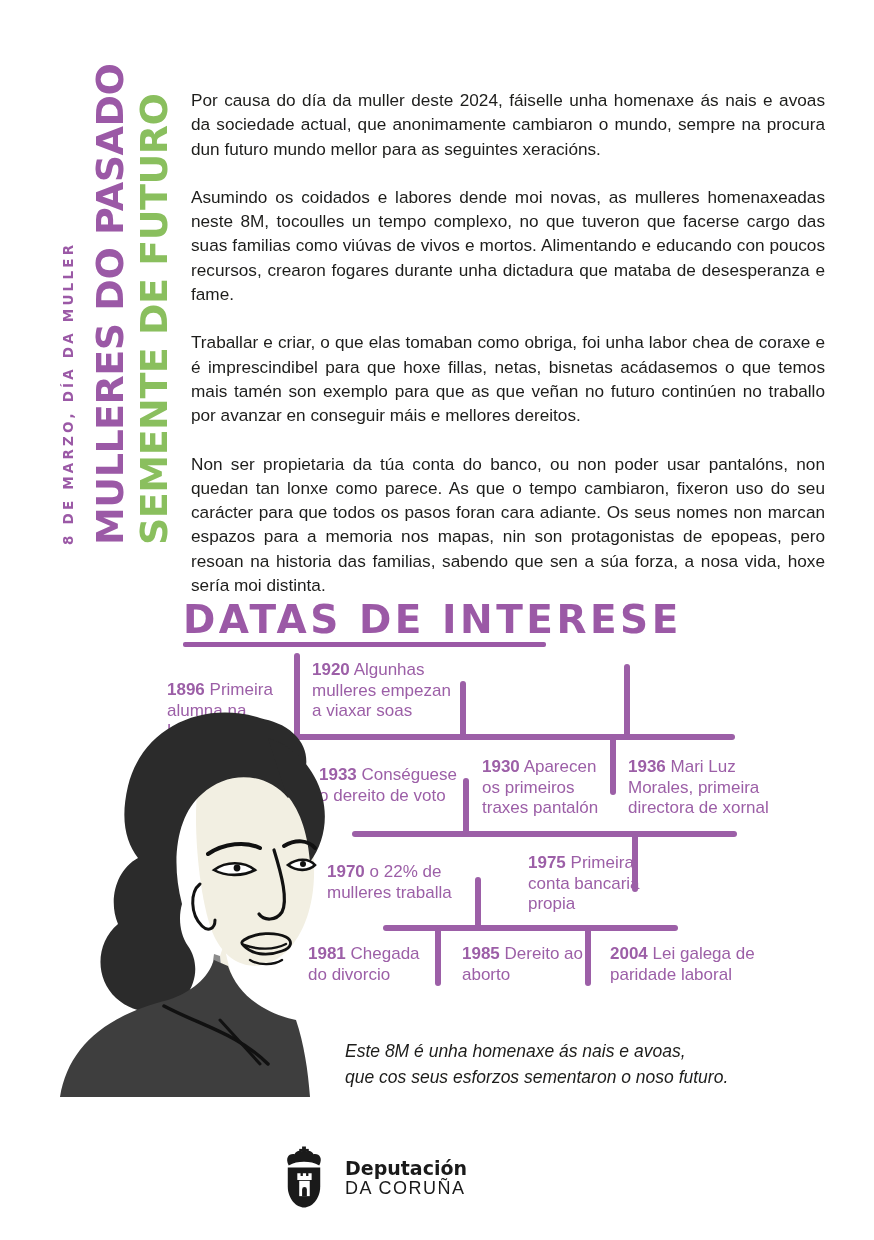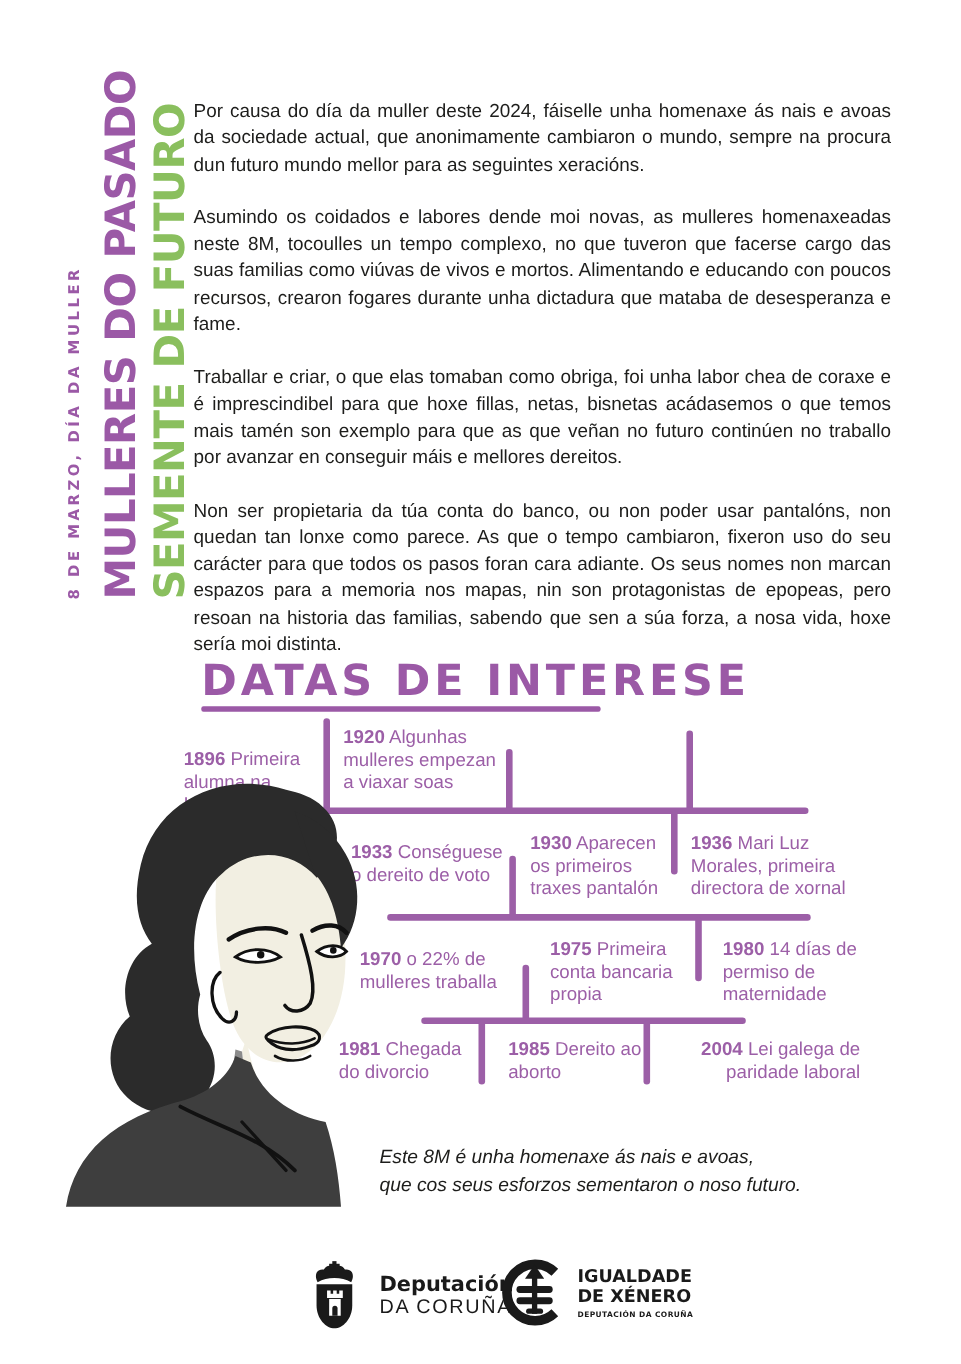--- a/index.html
+++ b/index.html
@@ -26,21 +26,21 @@
   }
   .vt-big{
     font-family:"DejaVu Sans",sans-serif;
     font-size:38px;line-height:44px;font-weight:800;letter-spacing:-0.5px;
     white-space:nowrap;
   }
   .vt-purple{color:var(--purple);}
   .vt-green{color:var(--green);}
   
   .bodytext{
-    position:absolute;left:176px;top:88px;width:634px;
+    position:absolute;left:191px;top:88px;width:634px;
     font-size:17.2px;line-height:24.3px;text-align:justify;
   }
   .bodytext p{margin:0 0 24px 0;}
   
   .sect-title{
     position:absolute;left:183px;top:597px;
     font-family:"DejaVu Sans",sans-serif;
     font-size:39px;font-weight:800;letter-spacing:3.5px;
     color:var(--purple);white-space:nowrap;
   }
@@ -57,25 +57,25 @@
   .bar{position:absolute;width:6px;background:var(--tlpurple);border-radius:3px;}
   .hline{position:absolute;height:6px;background:var(--tlpurple);border-radius:3px;}
   .i0{left:167px;top:680px;width:118px;}
   .i1{left:312px;top:660px;width:152px;}
   .i2{left:478px;top:672px;width:140px;}
   .i3{left:641px;top:657px;width:140px;}
   .i4{left:319px;top:765px;width:150px;}
   .i5{left:482px;top:757px;width:132px;}
   .i6{left:628px;top:757px;width:162px;}
   .i7{left:327px;top:862px;width:152px;}
-  .i8{left:500px;top:853px;width:130px;}
+  .i8{left:528px;top:853px;width:130px;}
   .i9{left:657px;top:853px;width:132px;}
   .i10{left:308px;top:944px;width:125px;}
   .i11{left:462px;top:944px;width:122px;}
-  .i12{left:610px;top:944px;width:172px;text-align:right;}
+  .i12{left:610px;top:944px;width:172px;}
   .b1{left:294px;top:653px;height:84px;}
   .b2{left:460px;top:681px;height:56px;}
   .b3{left:624px;top:664px;height:73px;}
   .l1{left:243px;top:734px;width:492px;}
   .b4{left:463px;top:778px;height:58px;}
   .b5{left:610px;top:737px;height:58px;}
   .l2{left:352px;top:831px;width:385px;}
   .b6{left:475px;top:877px;height:53px;}
   .b7{left:632px;top:834px;height:58px;}
   .l3{left:383px;top:925px;width:295px;}
@@ -132,21 +132,20 @@
   <div class="bar b8"></div>
   <div class="bar b9"></div>
 
   <div class="tl-item i0"><b>1896</b> <span>Primeira alumna na USC</span></div>
   <div class="tl-item i1"><b>1920</b> <span>Algunhas mulleres empezan a viaxar soas</span></div>
   <div class="tl-item i4"><b>1933</b> <span>Conséguese o dereito de voto</span></div>
   <div class="tl-item i5"><b>1930</b> <span>Aparecen os primeiros traxes pantalón</span></div>
   <div class="tl-item i6"><b>1936</b> <span>Mari Luz Morales, primeira directora de xornal</span></div>
   <div class="tl-item i7"><b>1970</b> <span>o 22% de mulleres traballa</span></div>
   <div class="tl-item i8"><b>1975</b> <span>Primeira conta bancaria propia</span></div>
-  <div class="tl-item i9"><b>1980</b> <span>14 días de permiso de maternidade</span></div>
   <div class="tl-item i10"><b>1981</b> <span>Chegada do divorcio</span></div>
   <div class="tl-item i11"><b>1985</b> <span>Dereito ao aborto</span></div>
   <div class="tl-item i12"><b>2004</b> <span>Lei galega de paridade laboral</span></div>
 
   <svg class="portrait" viewBox="0 0 288 392" aria-hidden="true">
 
     <path d="M172,236 C178,268 186,292 212,308 L150,340 C166,306 172,272 168,248 Z" fill="#f2efe2"></path>
     <path d="M168,248 C172,276 164,306 148,336 L120,316 C146,294 160,270 162,246 Z" fill="#8b8b8b"></path>
 
     <path d="M146,76 C178,38 238,44 256,112 C266,156 266,206 238,240 C212,268 178,262 162,228 C148,198 140,118 146,76 Z" fill="#f2efe2"></path>
@@ -189,29 +188,14 @@
       <path d="M15,28 h3.4 v3 h2.4 v-3 h3.4 v3 h2.4 v-3 h3.4 v7 h-15 Z" fill="#ffffff"></path>
       <rect x="17" y="36" width="11" height="16" fill="#ffffff"></rect>
       <path d="M20,52 h5 v-7 a2.5,2.5 0 0 0 -5,0 Z" fill="#1a1a1a"></path>
     </svg>
     <div class="logo-dep-text">
       <div class="l1t">Deputación</div>
       <div class="l2t">DA CORUÑA</div>
     </div>
   </div>
 
-  <div class="logo-igx">
-    <svg width="62" height="62" viewBox="0 0 64 64" aria-hidden="true">
-      <path d="M51,13 A26.5,26.5 0 1 0 51,51" fill="none" stroke="#1a1a1a" stroke-width="9"></path>
-      <path d="M32,6 L41,19 L23,19 Z" fill="#1a1a1a"></path>
-      <rect x="29.5" y="16" width="5" height="36" fill="#1a1a1a"></rect>
-      <rect x="15" y="26" width="34" height="6.5" rx="3.2" fill="#1a1a1a"></rect>
-      <rect x="15" y="36.5" width="34" height="6.5" rx="3.2" fill="#1a1a1a"></rect>
-      <rect x="24" y="47" width="16" height="5" rx="2.5" fill="#1a1a1a"></rect>
-    </svg>
-    <div class="logo-igx-text">
-      <div class="g1">IGUALDADE</div>
-      <div class="g2">DE XÉNERO</div>
-      <div class="g3">DEPUTACIÓN DA CORUÑA</div>
-    </div>
-  </div>
 
 </div>
 
 </body></html>

